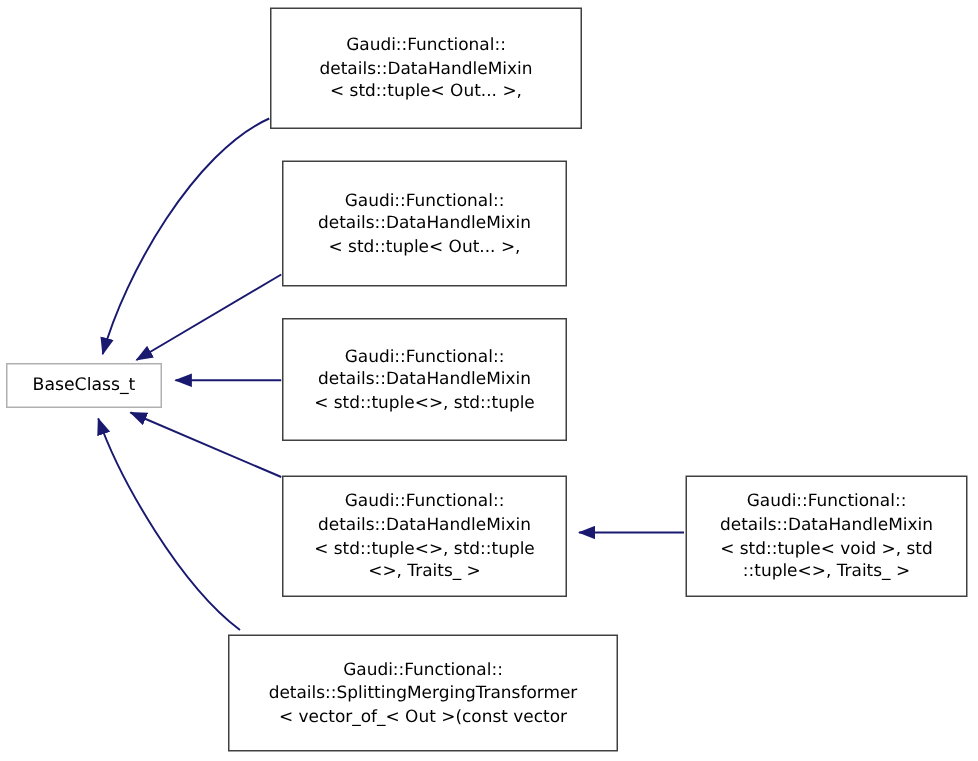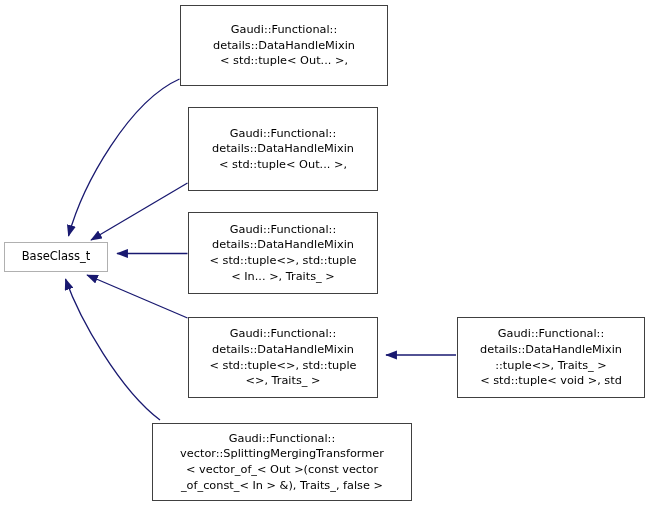--- a/index.html
+++ b/index.html
@@ -86,37 +86,35 @@
   <div class="node" style="left:188px; top:107px; width:190px; height:84px;">
     <span class="ln">Gaudi::Functional::</span>
     <span class="ln">details::DataHandleMixin</span>
     <span class="ln">&lt; std::tuple&lt; Out... &gt;,</span>
   </div>
 
   <div class="node" style="left:188px; top:212px; width:190px; height:82px;">
     <span class="ln">Gaudi::Functional::</span>
     <span class="ln">details::DataHandleMixin</span>
     <span class="ln">&lt; std::tuple&lt;&gt;, std::tuple</span>
-    <span class="ln">&lt; In... &gt;, Traits_ &gt;</span>
   </div>
 
   <div class="node" style="left:188px; top:317px; width:190px; height:81px;">
     <span class="ln">Gaudi::Functional::</span>
     <span class="ln">details::DataHandleMixin</span>
     <span class="ln">&lt; std::tuple&lt;&gt;, std::tuple</span>
     <span class="ln">&lt;&gt;, Traits_ &gt;</span>
   </div>
 
   <div class="node" style="left:152px; top:423px; width:260px; height:78px;">
     <span class="ln">Gaudi::Functional::</span>
-    <span class="ln">vector::SplittingMergingTransformer</span>
+    <span class="ln">details::SplittingMergingTransformer</span>
     <span class="ln">&lt; vector_of_&lt; Out &gt;(const vector</span>
-    <span class="ln">_of_const_&lt; In &gt; &amp;), Traits_, false &gt;</span>
   </div>
 
   <div class="node" style="left:457px; top:317px; width:188px; height:81px;">
     <span class="ln">Gaudi::Functional::</span>
     <span class="ln">details::DataHandleMixin</span>
+    <span class="ln">&lt; std::tuple&lt; void &gt;, std</span>
     <span class="ln">::tuple&lt;&gt;, Traits_ &gt;</span>
-    <span class="ln">&lt; std::tuple&lt; void &gt;, std</span>
   </div>
 
 </div>
 
 </body></html>

